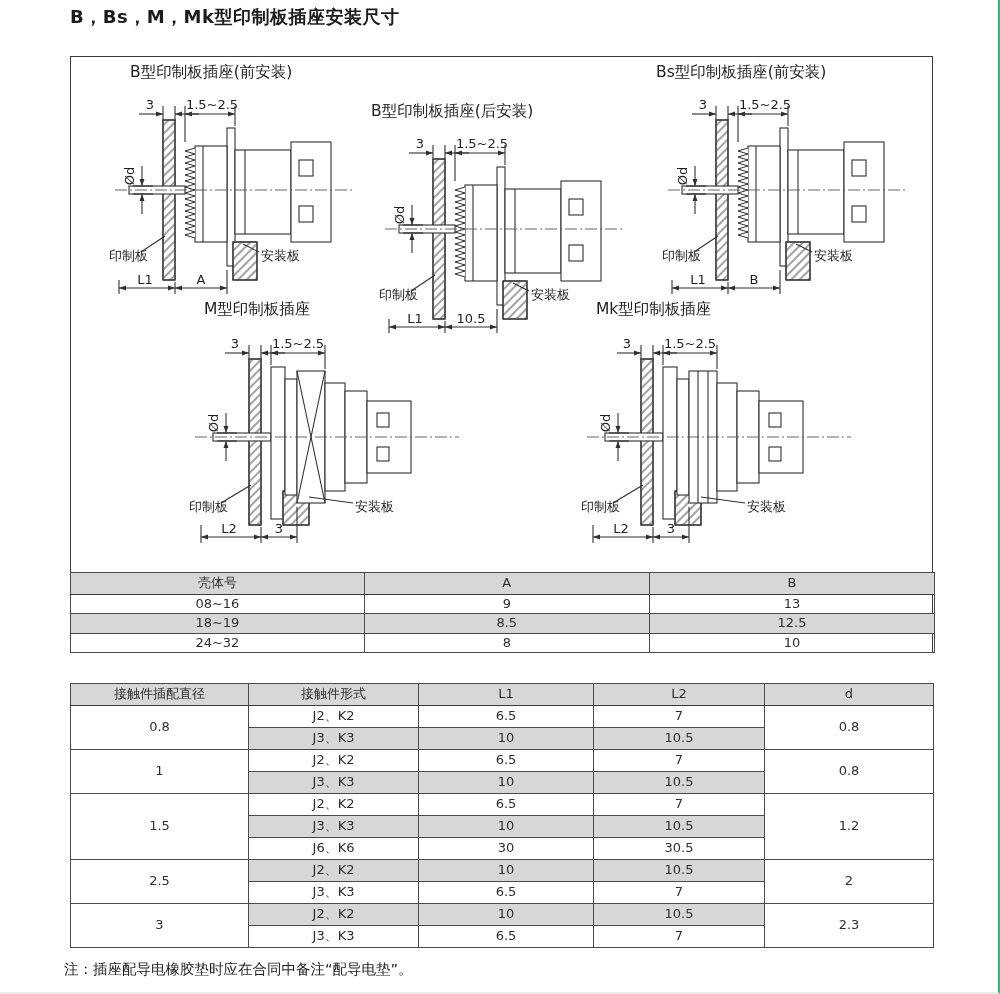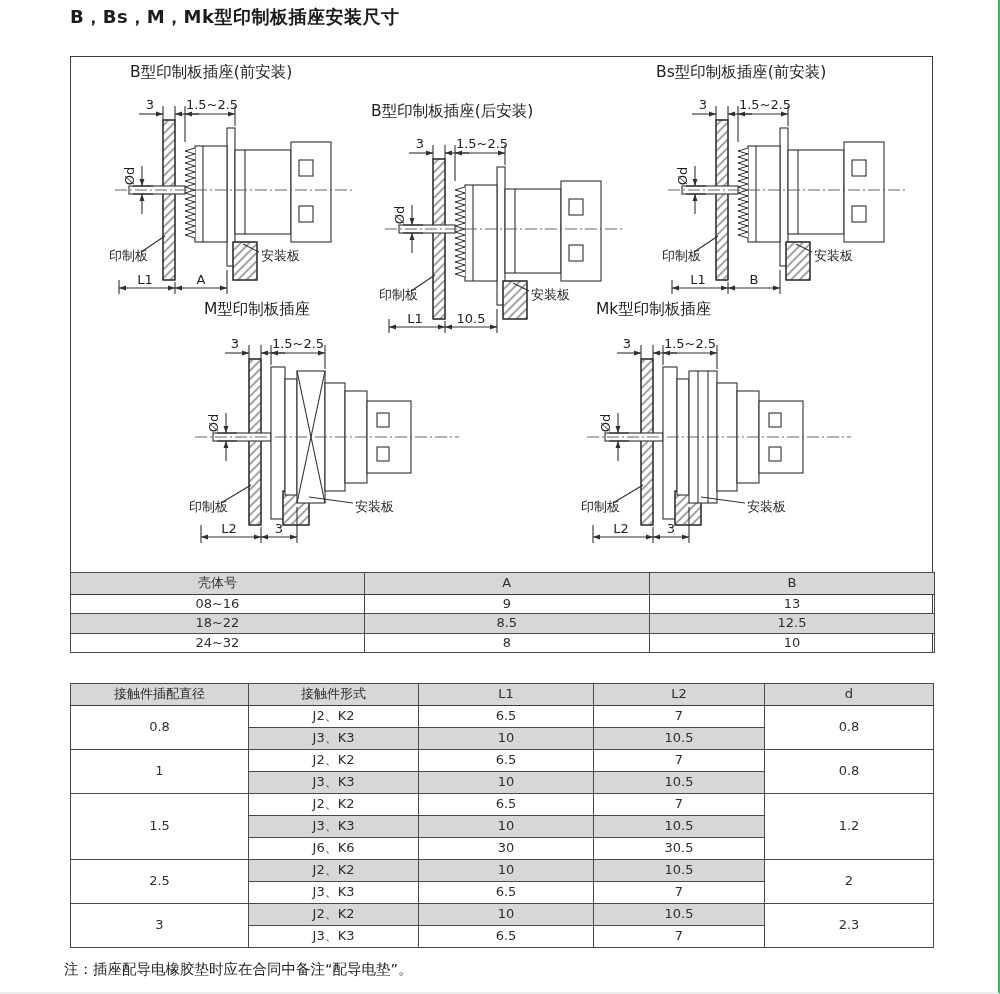--- a/index.html
+++ b/index.html
@@ -369,21 +369,21 @@
             <th class="gray">B</th>
           </tr>
         </thead>
         <tbody id="t1b">
           <tr>
             <td>08~16</td>
             <td>9</td>
             <td>13</td>
           </tr>
           <tr>
-            <td class="gray">18~22</td>
+            <td class="gray">18~19</td>
             <td class="gray">8.5</td>
             <td class="gray">12.5</td>
           </tr>
           <tr>
             <td>24~32</td>
             <td>8</td>
             <td>10</td>
           </tr>
         </tbody>
     </table>

